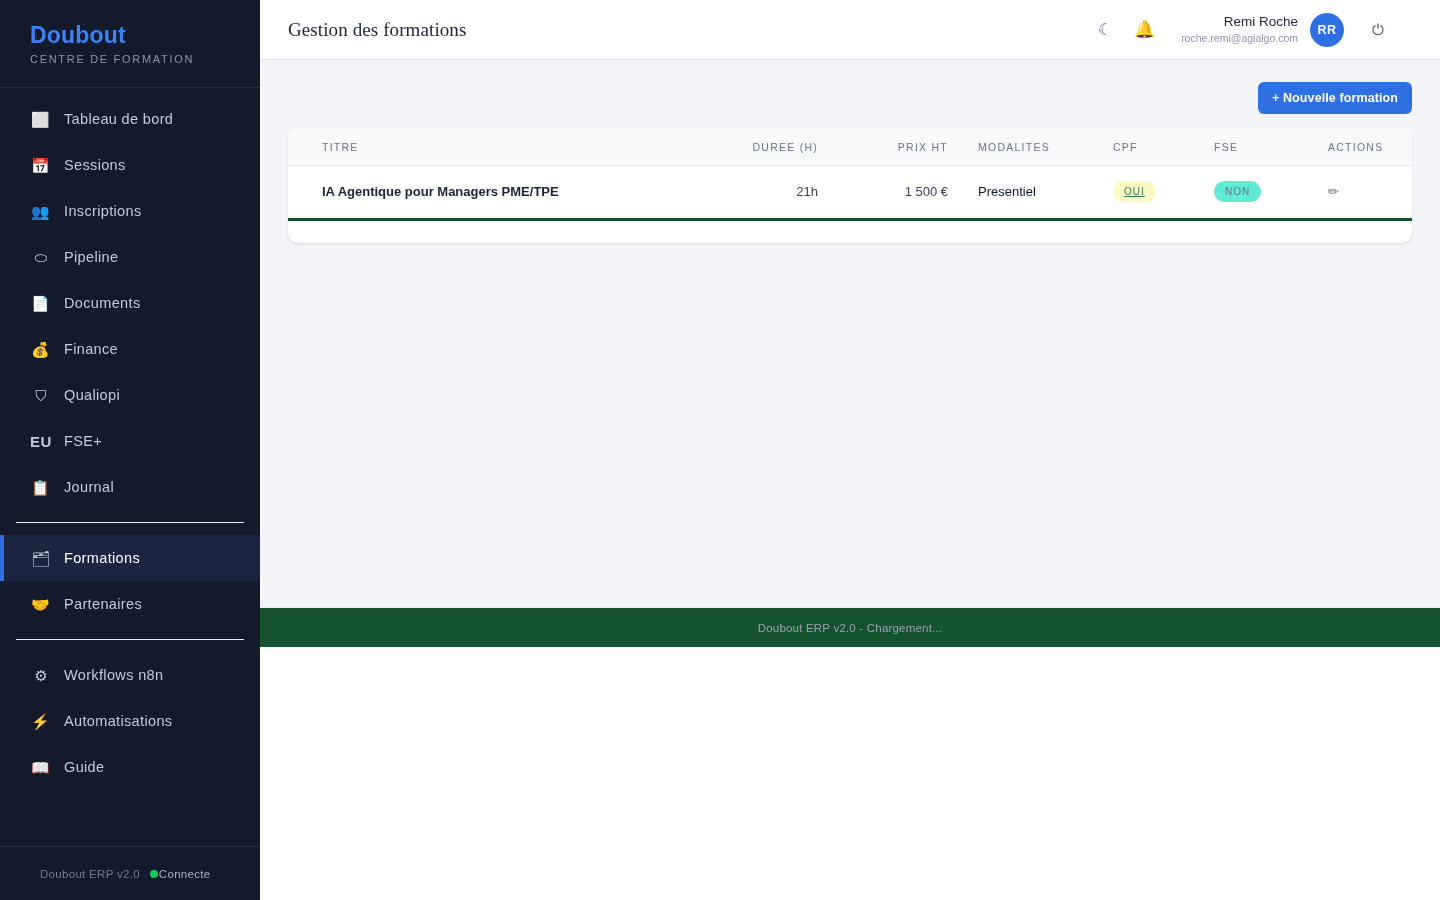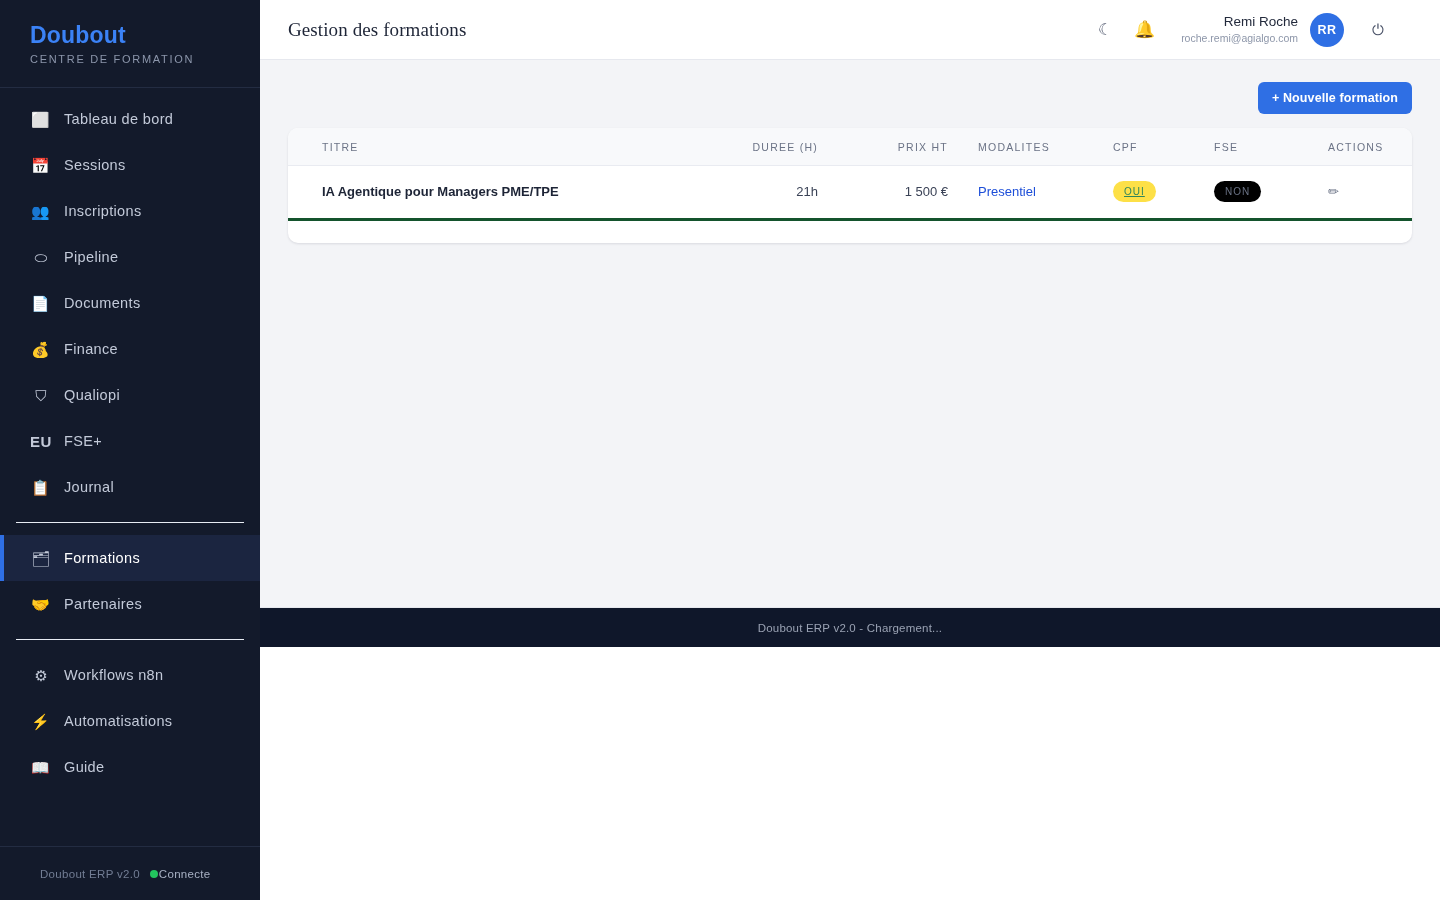--- a/index.html
+++ b/index.html
@@ -157,35 +157,35 @@
   }
   .c-titre   { width: 400px; padding-left: 34px !important; }
   .c-duree   { width: 130px; text-align: right; }
   .c-prix    { width: 130px; text-align: right; }
   .c-modal   { width: 150px; padding-left: 30px !important; }
   .c-cpf     { width: 100px; padding-left: 15px !important; }
   .c-fse     { width: 110px; padding-left: 16px !important; }
   .c-actions { padding-left: 20px !important; }
   td.c-titre { font-weight: 700; color: #1d2436; }
   td.c-duree, td.c-prix { color: #3a4256; }
-  td.c-modal { color: #1d4ed8; }
+  td.c-modal { color: #0f172a; }
 
   .badge {
     display: inline-flex; align-items: center; justify-content: center;
     min-width: 42px; height: 21px; padding: 0 11px;
     border-radius: 11px;
     font-size: 10px; letter-spacing: 1px; font-weight: 400;
   }
-  .badge-yes { background: #fde047; color: #2f855a; text-decoration: underline; }
-  .badge-no  { background: #000000; color: #6b7386; }
+  .badge-yes { background: #fef9c3; color: #2f855a; text-decoration: underline; }
+  .badge-no  { background: #5eead4; color: #6b7386; }
   .edit-icon { font-size: 13px; cursor: pointer; color: #6b7386; }
 
   .bottombar {
     position: absolute; left: 0; right: 0; bottom: 0;
-    height: 40px; background: #0f172a;
+    height: 40px; background: #14532d;
     border-top: 1px solid #e6e8ee;
     display: flex; align-items: center; justify-content: center;
   }
   .bottombar-txt { font-size: 11.5px; color: #9aa2b3; letter-spacing: .2px; }
 </style>
 </head>
 <body>
 
 <div class="app">
 

